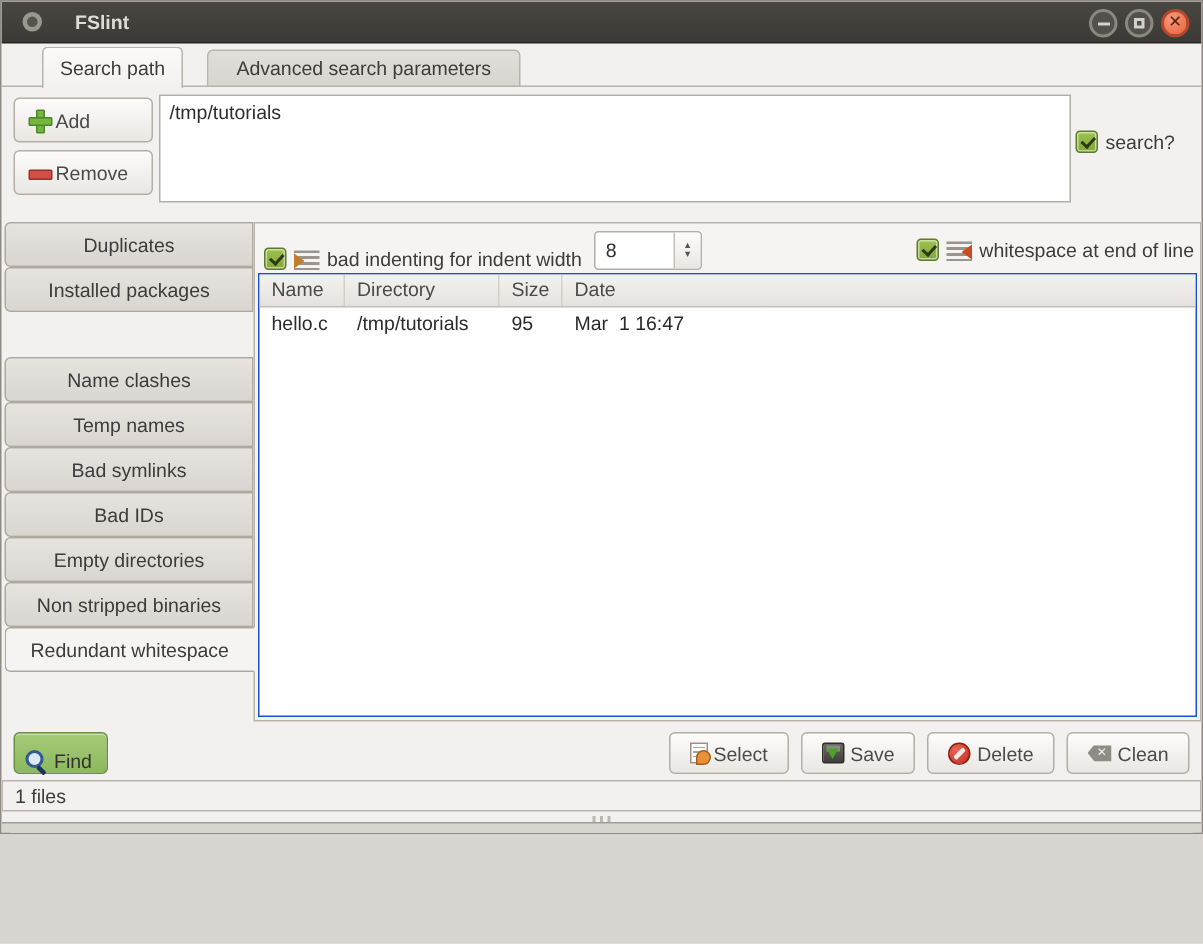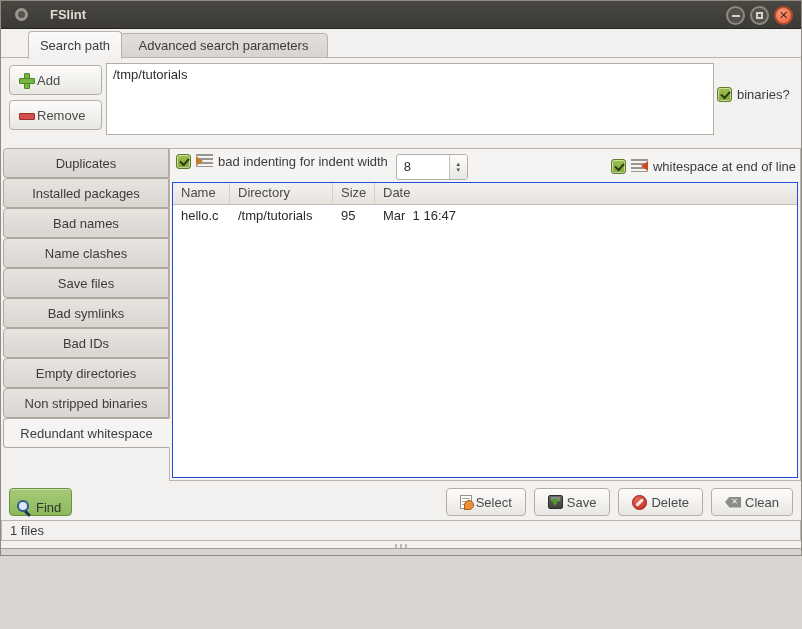--- a/index.html
+++ b/index.html
@@ -23,21 +23,21 @@
   .wc.close { background:radial-gradient(circle at 35% 30%, #f4997a, #ea6238); border:2px solid #b2492a; }
   .wc .bar { width:8px; height:2px; background:#d5d2cb; }
   .wc .sq { width:7px; height:7px; border:2px solid #d5d2cb; }
   .wc .x { color:#55200f; font-size:11px; font-weight:bold; line-height:1; }
   
   .tabline { position:absolute; top:56px; left:0; right:0; border-top:1px solid #b8b3ab; }
   .tab { position:absolute; top:30px; height:27px; font-size:13px; color:#3c3c3c;
          display:flex; align-items:center; justify-content:center;
          border:1px solid #b8b3ab; border-radius:4px 4px 0 0;margin-left:25px; }
   .tab.active { left:2px; width:94px; background:linear-gradient(#fbfaf9,#f2f1f0); border-bottom:1px solid #f2f1f0; height:28px; z-index:3; }
-  .tab.inactive { left:93px; width:209px; background:linear-gradient(#e2dfda,#d8d5d0); top:32px; height:25px; }
+  .tab.inactive { left:112px; width:209px; background:linear-gradient(#e2dfda,#d8d5d0); top:32px; height:25px; }
   
   .btn {
     display:inline-flex; align-items:center; justify-content:space-between; gap:4px;
     background:linear-gradient(#fdfcfb,#e9e7e3); border:1px solid #b3aea6;
     border-radius:4px; font-size:13px; color:#4a4a4a; box-shadow:0 1px 0 rgba(255,255,255,.6) inset;
     cursor:default;
   }
   .add-btn { position:absolute; left:8px; top:64px; width:93px; height:30px; justify-content:flex-start; padding-left:9px; }
   .remove-btn { position:absolute; left:8px; top:99px; width:93px; height:30px; justify-content:flex-start; padding-left:9px; }
   .plus-icon { position:relative; width:14px; height:14px; }
@@ -58,21 +58,21 @@
     border-left:2px solid #2d3a14; border-bottom:2px solid #2d3a14; transform:rotate(-48deg); }
   
   .side-tab { position:absolute; left:2px; width:166px; height:30px;
     display:flex; align-items:center; justify-content:center; font-size:13px; color:#3c3c3c;
     background:linear-gradient(#e7e4e0,#d9d6d1); border:1px solid #aea89f; border-radius:4px 0 0 4px; }
   .side-tab.active { background:#f5f4f2; border-right:1px solid #f5f4f2; width:167px; z-index:3; }
   
   .main-page { position:absolute; left:168px; top:147px; width:632px; height:333px;
     background:#f5f4f2; border:1px solid #b8b3ab; }
   .opt-row { position:absolute; top:4px; left:6px; right:4px; height:27px; display:flex; align-items:center; font-size:13px; color:#3c3c3c; }
-  .opt-group { display:flex; align-items:flex-start; gap:4px; }
+  .opt-group { display:flex; align-items:flex-end; gap:4px; }
   .opt-group.right { margin-left:auto; }
   .lines-icon { position:relative; width:17px; height:13px;
     background:repeating-linear-gradient(#9a958e 0 2px, transparent 2px 4px); margin:0 1px; }
   .lines-icon.indent::after { content:""; position:absolute; left:0; top:2px;
     border-left:7px solid #c17d2a; border-top:5px solid transparent; border-bottom:5px solid transparent; }
   .lines-icon.trailing::after { content:""; position:absolute; right:0; top:2px;
     border-right:7px solid #cc4a1f; border-top:5px solid transparent; border-bottom:5px solid transparent; }
   .spinbox { display:flex; width:72px; height:26px; border:1px solid #b3aea6; border-radius:3px; background:#ffffff; margin-left:4px; overflow:hidden; }
   .spin-value { flex:1; font-size:13px; color:#2e2e2e; padding:4px 0 0 7px; }
   .spin-arrows { width:18px; border-left:1px solid #c5c0b9; background:linear-gradient(#fdfcfb,#e9e7e3);
@@ -152,28 +152,27 @@
     <span class="plus-icon"></span>
     <span>Add</span>
   </div>
   <div class="btn remove-btn">
     <span class="minus-icon"></span>
     <span>Remove</span>
   </div>
   <div class="path-box">/tmp/tutorials</div>
   <div class="recurse-wrap">
     <span class="checkbox"></span>
-    <span>binaries?</span>
+    <span>search?</span>
   </div>
 
   <div class="side-tab" style="top:147px">Duplicates</div>
   <div class="side-tab" style="top:177px">Installed packages</div>
-  <div class="side-tab" style="top:207px">Bad names</div>
   <div class="side-tab" style="top:237px">Name clashes</div>
-  <div class="side-tab" style="top:267px">Save files</div>
+  <div class="side-tab" style="top:267px">Temp names</div>
   <div class="side-tab" style="top:297px">Bad symlinks</div>
   <div class="side-tab" style="top:327px">Bad IDs</div>
   <div class="side-tab" style="top:387px">Non stripped binaries</div>
   <div class="side-tab" style="top:357px">Empty directories</div>
   <div class="side-tab active" style="top:417px">Redundant whitespace</div>
 
   <div class="main-page">
     <div class="opt-row">
       <div class="opt-group">
         <span class="checkbox"></span>

